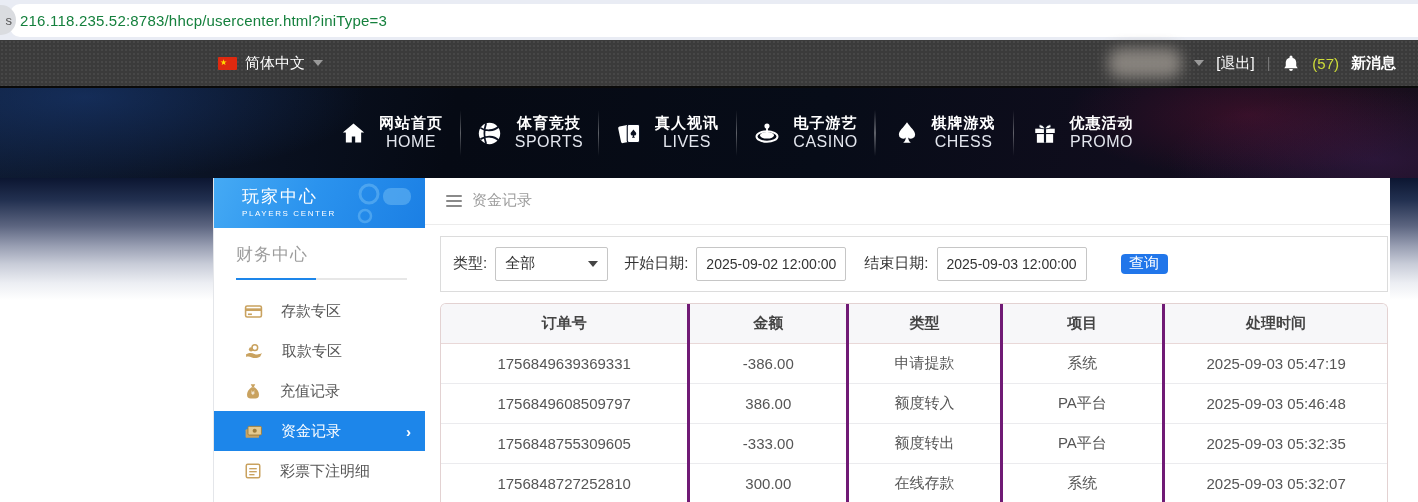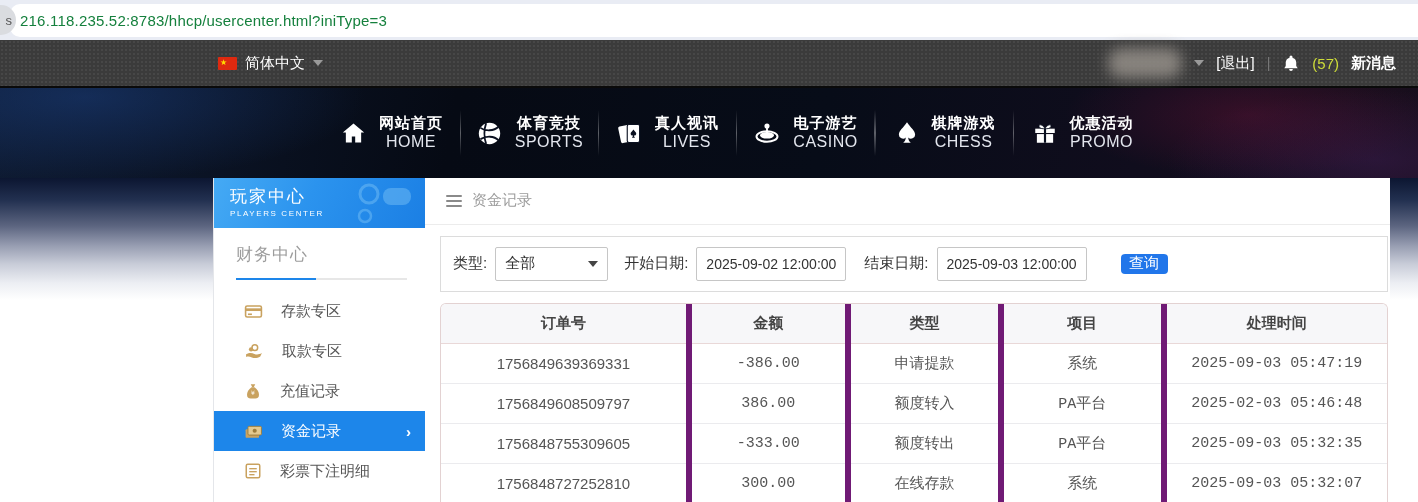--- a/index.html
+++ b/index.html
@@ -56,21 +56,21 @@
   .page { position:relative; height:324px;
     background:linear-gradient(180deg,#0c1631 0px,#223050 22px,#5c6580 48px,#989eb2 68px,
       #c8ccd8 86px,#eceef3 105px,#ffffff 122px,#ffffff 100%); }
   .content { position:absolute; left:213px; right:28px; top:0; bottom:0; background:#fff;
     display:flex; }
 
   
   .sidebar { width:212px; flex:0 0 212px; background:#fff; border-left:1px solid #e4e6ea; }
   .sidebar-header { height:50px; position:relative; overflow:hidden; color:#fff;
     background:linear-gradient(115deg,#45aaf4 0%,#2b93ee 45%,#1b7fe4 100%);
-    padding:7px 0 0 16px; }
+    padding:7px 0 0 28px; }
   .sh-zh { font-size:17px; letter-spacing:2px; }
   .sh-en { font-size:8px; letter-spacing:1.6px; margin-top:1px; }
   .sh-deco { position:absolute; right:8px; top:4px; opacity:.45; }
   .side-section { padding:15px 18px 9px 22px; }
   .side-section-title { color:#9c9c9c; font-size:17px; letter-spacing:1px; }
   .side-underline { margin-top:12px; height:2px; background:#e7e7e7; position:relative; }
   .side-underline::before { content:""; position:absolute; left:0; top:0; height:2px; width:80px;
     background:#1d86ea; }
   .side-menu { margin-top:2px; }
   .side-item { height:40px; display:flex; align-items:center; gap:18px; padding-left:30px;
@@ -100,21 +100,21 @@
     margin-right:10px; }
   .search-btn { width:47px; height:20px; background:#2176ea; color:#fff; border:none;
     border-radius:4px; font-size:15px; cursor:pointer; margin-left:16px;
     font-family:"Liberation Sans",sans-serif; }
 
   .table-wrap { margin:11px 2px 0 15px; border:1px solid #e3d2d2; border-bottom:none;
     border-radius:6px 6px 0 0; overflow:hidden; }
   table { width:100%; border-collapse:collapse; font-size:15px; }
   thead th { height:40px; background:#f7f7f9; color:#444; font-weight:bold;
     border-bottom:1px solid #e9d8d8; }
-  th + th, td + td { border-left:6px solid #701a75;font-family:Liberation Mono, monospace; }
+  th + th, td + td { border-left:3px solid #701a75; }
   tbody td { height:40px; text-align:center; color:#555; background:#fff; }
   tbody tr + tr td { border-top:1px solid #ebebee; }
   col.c0{width:26.2%} col.c1{width:16.8%} col.c2{width:16.2%} col.c3{width:17.2%} col.c4{width:23.6%}
 </style>
 </head>
 <body>
 
 <div class="browser-bar">
   <div class="browser-avatar">s</div>
   <div class="url-pill">
@@ -346,21 +346,21 @@
               <td>-386.00</td>
               <td>申请提款</td>
               <td>系统</td>
               <td>2025-09-03 05:47:19</td>
             </tr>
             <tr>
               <td>1756849608509797</td>
               <td>386.00</td>
               <td>额度转入</td>
               <td>PA平台</td>
-              <td>2025-02-03 05:46:48</td>
+              <td>2025-09-03 05:46:48</td>
             </tr>
             <tr>
               <td>1756848755309605</td>
               <td>-333.00</td>
               <td>额度转出</td>
               <td>PA平台</td>
               <td>2025-09-03 05:32:35</td>
             </tr>
             <tr>
               <td>1756848727252810</td>

